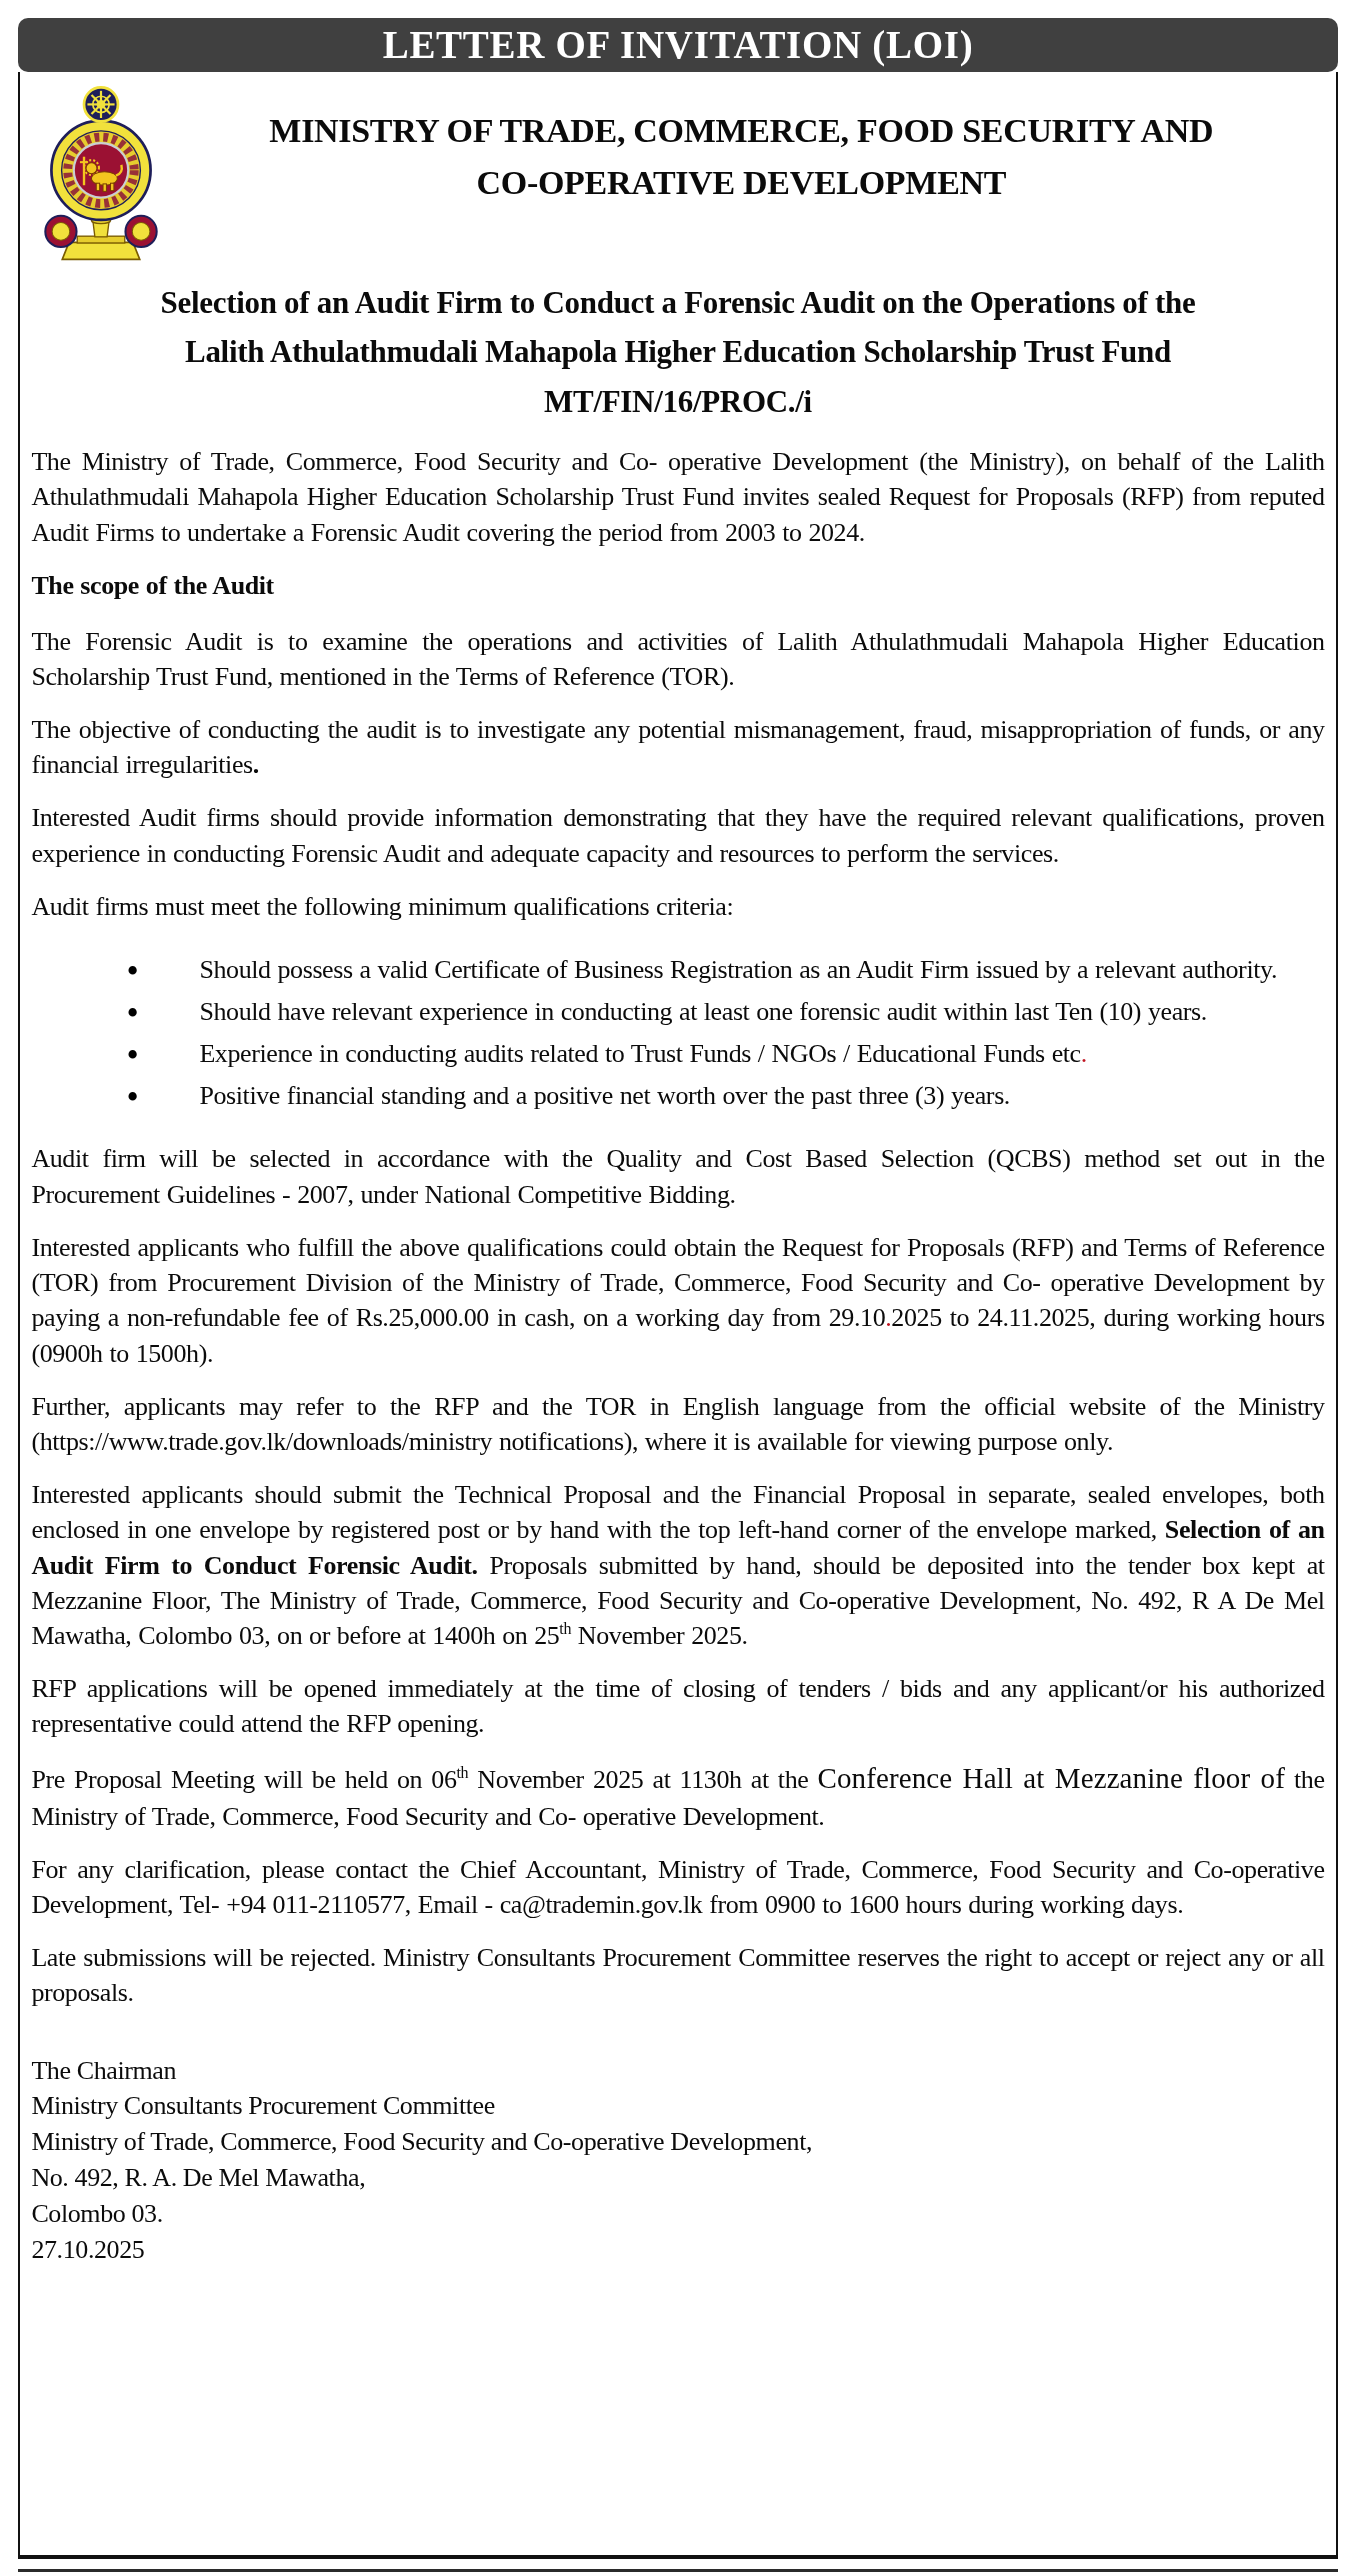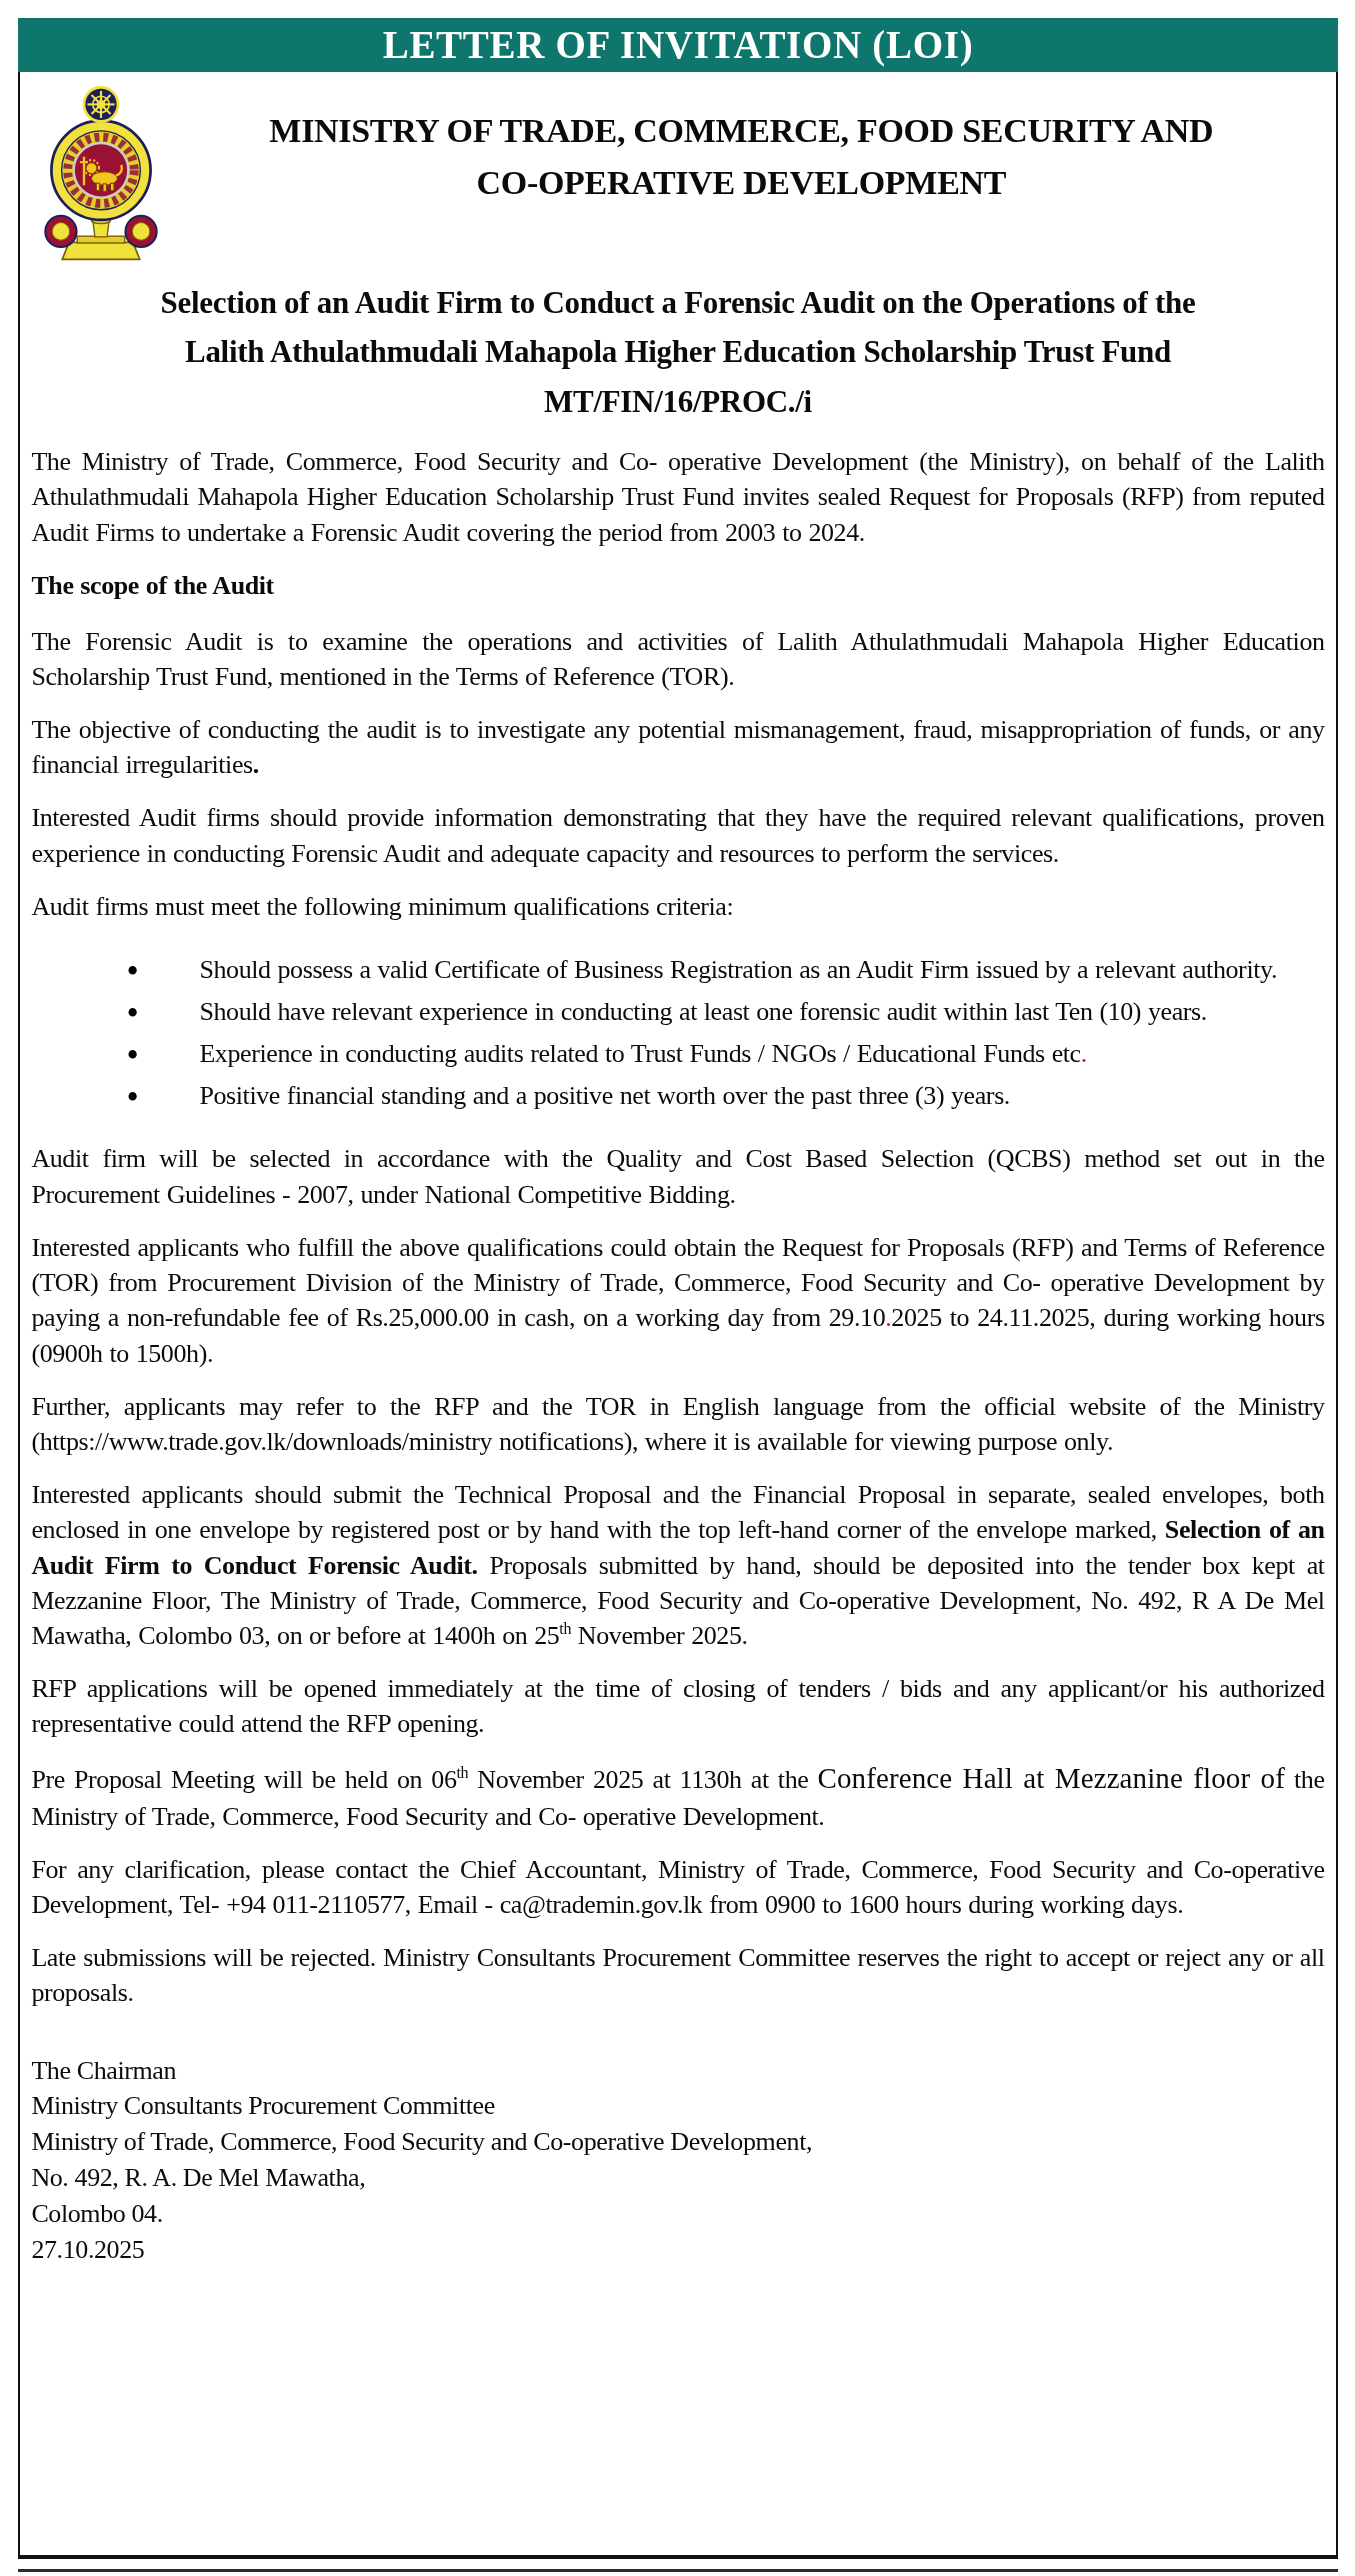--- a/index.html
+++ b/index.html
@@ -8,23 +8,23 @@
     width: 1356px; height: 2576px;
     box-sizing: border-box;
     padding: 17.5px 18px 0 18px;
     background: #ffffff;
     font-family: "Liberation Serif", "DejaVu Serif", serif;
     color: #0b0b0b;
     overflow: hidden;
     display: flex; flex-direction: column;
   }
   .banner {
-    background: #0f766e;
+    background: #404040;
     height: 54px;
-    display: flex; align-items: center; justify-content: center;
+    display: flex; align-items: center; justify-content: center; border-radius: 10px;
   }
   .banner-title {
     color: #ffffff; font-weight: bold; font-size: 39px; letter-spacing: 0.7px;
   }
   .doc-box {
     flex: 1;
     border-left: 2px solid #111; border-right: 2px solid #111;
     border-bottom: 4.7px solid #111;
     padding: 0 11.4px 13.4px 11.4px;
     box-sizing: border-box;
@@ -170,21 +170,21 @@
 
     <p class="body-p"><span>For any clarification, please contact the Chief Accountant, Ministry of Trade, Commerce, Food Security and Co-operative Development, Tel- </span><span>+94 011-2110577</span><span>, Email - </span><span>ca@trademin.gov.lk</span><span> from 0900 to 1600 hours during working days.</span></p>
 
     <p class="body-p">Late submissions will be rejected.  Ministry Consultants Procurement Committee reserves the right to accept or reject any or all proposals.</p>
 
     <div class="signature">
       <div class="sig-name">The Chairman</div>
       <div>Ministry Consultants Procurement Committee</div>
       <div>Ministry of Trade, Commerce, Food Security and Co-operative Development,</div>
       <div>No. 492, R. A. De Mel Mawatha,</div>
-      <div>Colombo 04.</div>
+      <div>Colombo 03.</div>
       <div>27.10.2025</div>
     </div>
 
   </div>
 
   <div class="bottom-line"></div>
 
 </div>
 
 

